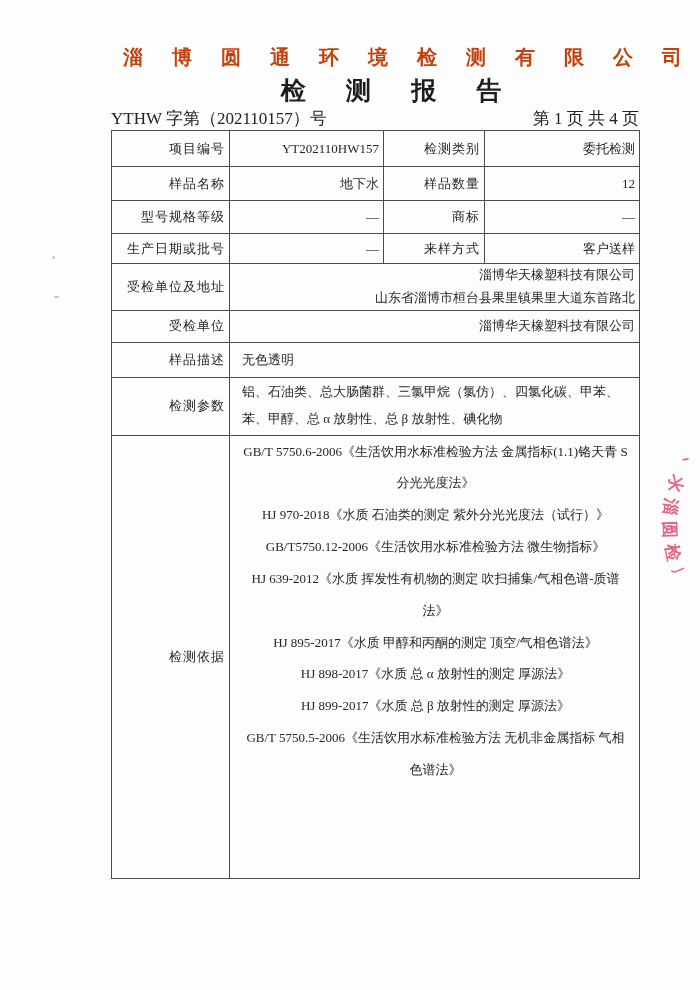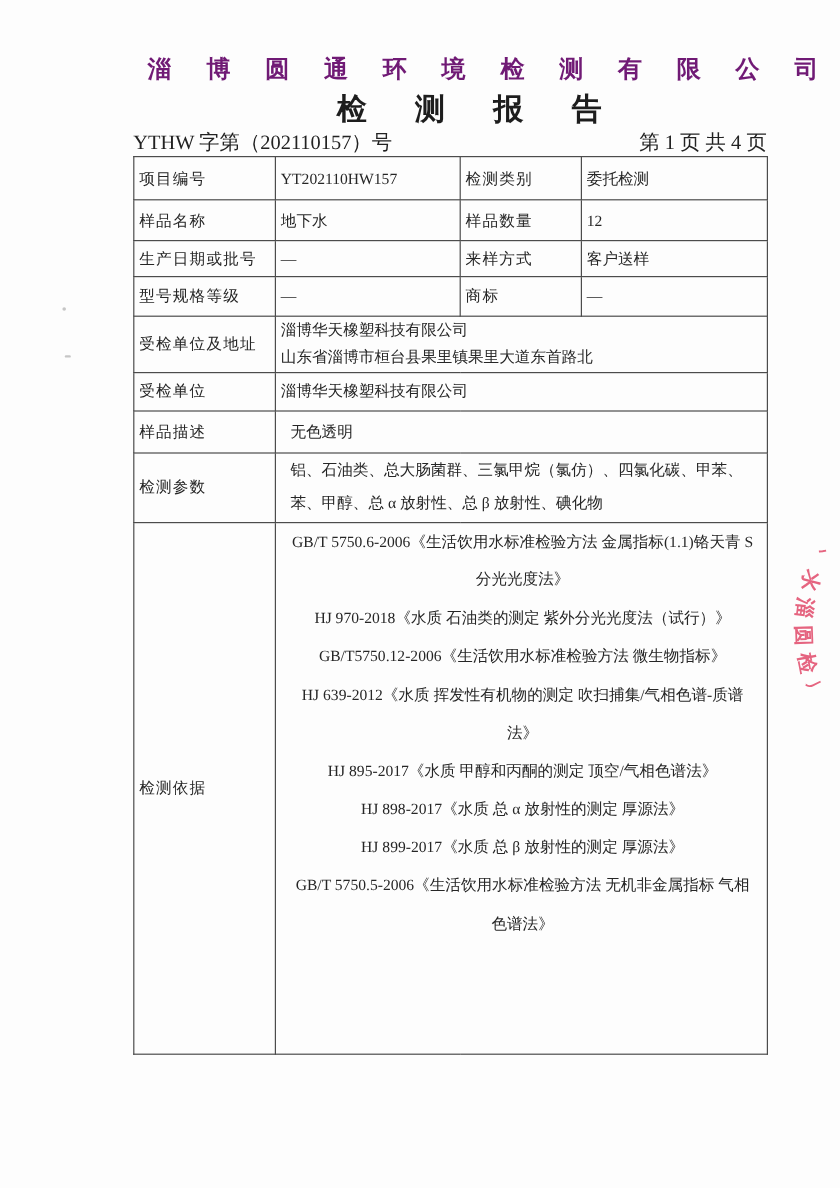--- a/index.html
+++ b/index.html
@@ -18,21 +18,21 @@
   .content{
     position:absolute;
     left:111px;top:0;
     width:528px;
   }
   .company-name{
     position:absolute;top:44px;left:0;width:100%;
     text-align:center;
     font-size:20px;font-weight:600;
     letter-spacing:12px;text-indent:12px;
-    color:#701a75;
+    color:#c2410c;
     white-space:nowrap;
   }
   .report-title{
     position:absolute;top:74px;left:16px;width:100%;
     text-align:center;
     font-size:25px;font-weight:700;
     letter-spacing:17px;text-indent:17px;
     color:#1d1d1d;
     white-space:nowrap;
   }
@@ -45,21 +45,21 @@
     position:absolute;top:130px;left:0;
     width:528px;
     border-collapse:collapse;
     table-layout:fixed;
     font-size:13px;
     color:#262626;
   }
   .info-table td{
     border:1px solid #4c4c4c;
     padding:0 4px;
-    text-align:left;
+    text-align:right;
     vertical-align:middle;
     overflow:hidden;
   }
   .info-table{border:1.6px solid #3e3e3e;}
   td.lbl{letter-spacing:1px;}
   td.val-left{text-align:left;padding-left:12px;padding-right:10px;}
   td.val-top{vertical-align:top;}
   .two-line div{line-height:1.75;}
   .params{line-height:2.05;text-align:left;}
   .standards{padding:8px 0 0 0;}
@@ -121,31 +121,31 @@
           <td>YT202110HW157</td>
           <td class="lbl">检测类别</td>
           <td>委托检测</td>
         </tr>
         <tr style="height:34px">
           <td class="lbl">样品名称</td>
           <td>地下水</td>
           <td class="lbl">样品数量</td>
           <td>12</td>
         </tr>
+        <tr style="height:33px">
+          <td class="lbl">型号规格等级</td>
+          <td>—</td>
+          <td class="lbl">商标</td>
+          <td>—</td>
+        </tr>
         <tr style="height:30px">
           <td class="lbl">生产日期或批号</td>
           <td>—</td>
           <td class="lbl">来样方式</td>
           <td>客户送样</td>
-        </tr>
-        <tr style="height:33px">
-          <td class="lbl">型号规格等级</td>
-          <td>—</td>
-          <td class="lbl">商标</td>
-          <td>—</td>
         </tr>
         <tr style="height:44px">
           <td class="lbl">受检单位及地址</td>
           <td colspan="3" class="two-line">
             <div>淄博华天橡塑科技有限公司</div>
             <div>山东省淄博市桓台县果里镇果里大道东首路北</div>
           </td>
         </tr>
         <tr style="height:32px">
           <td class="lbl">受检单位</td>

